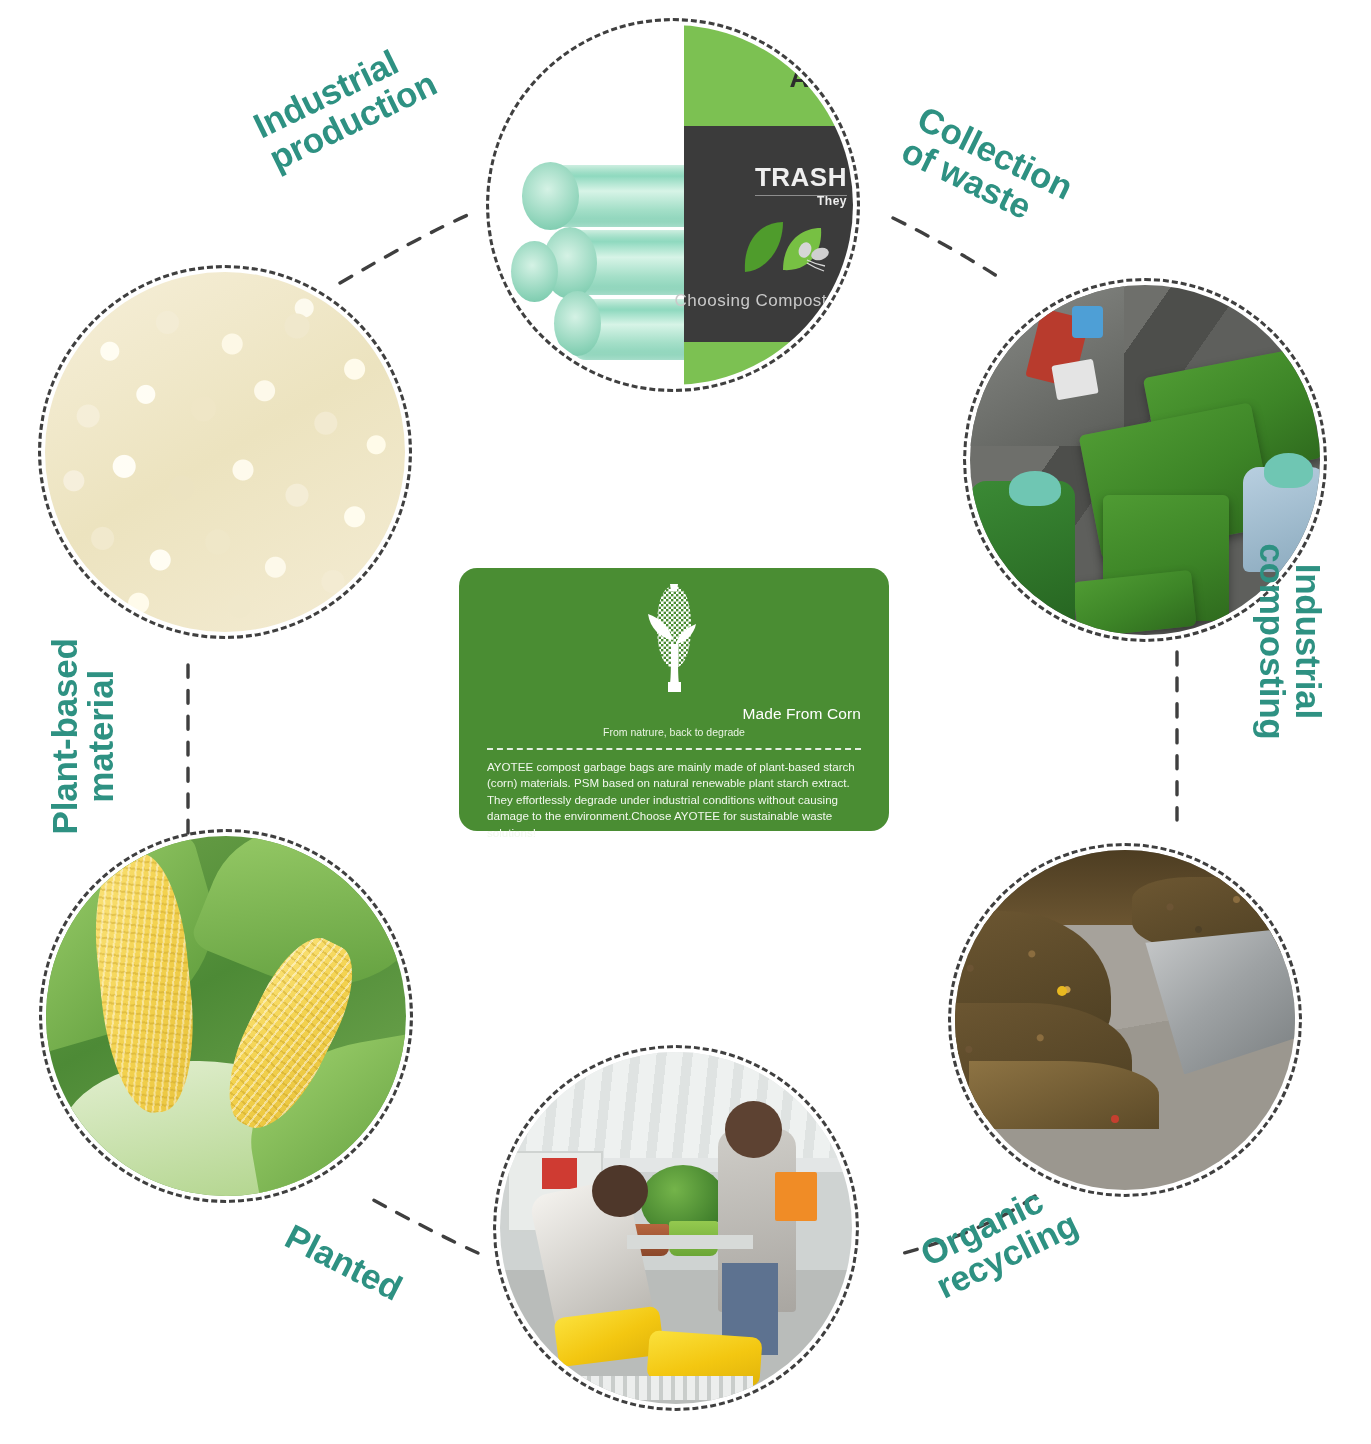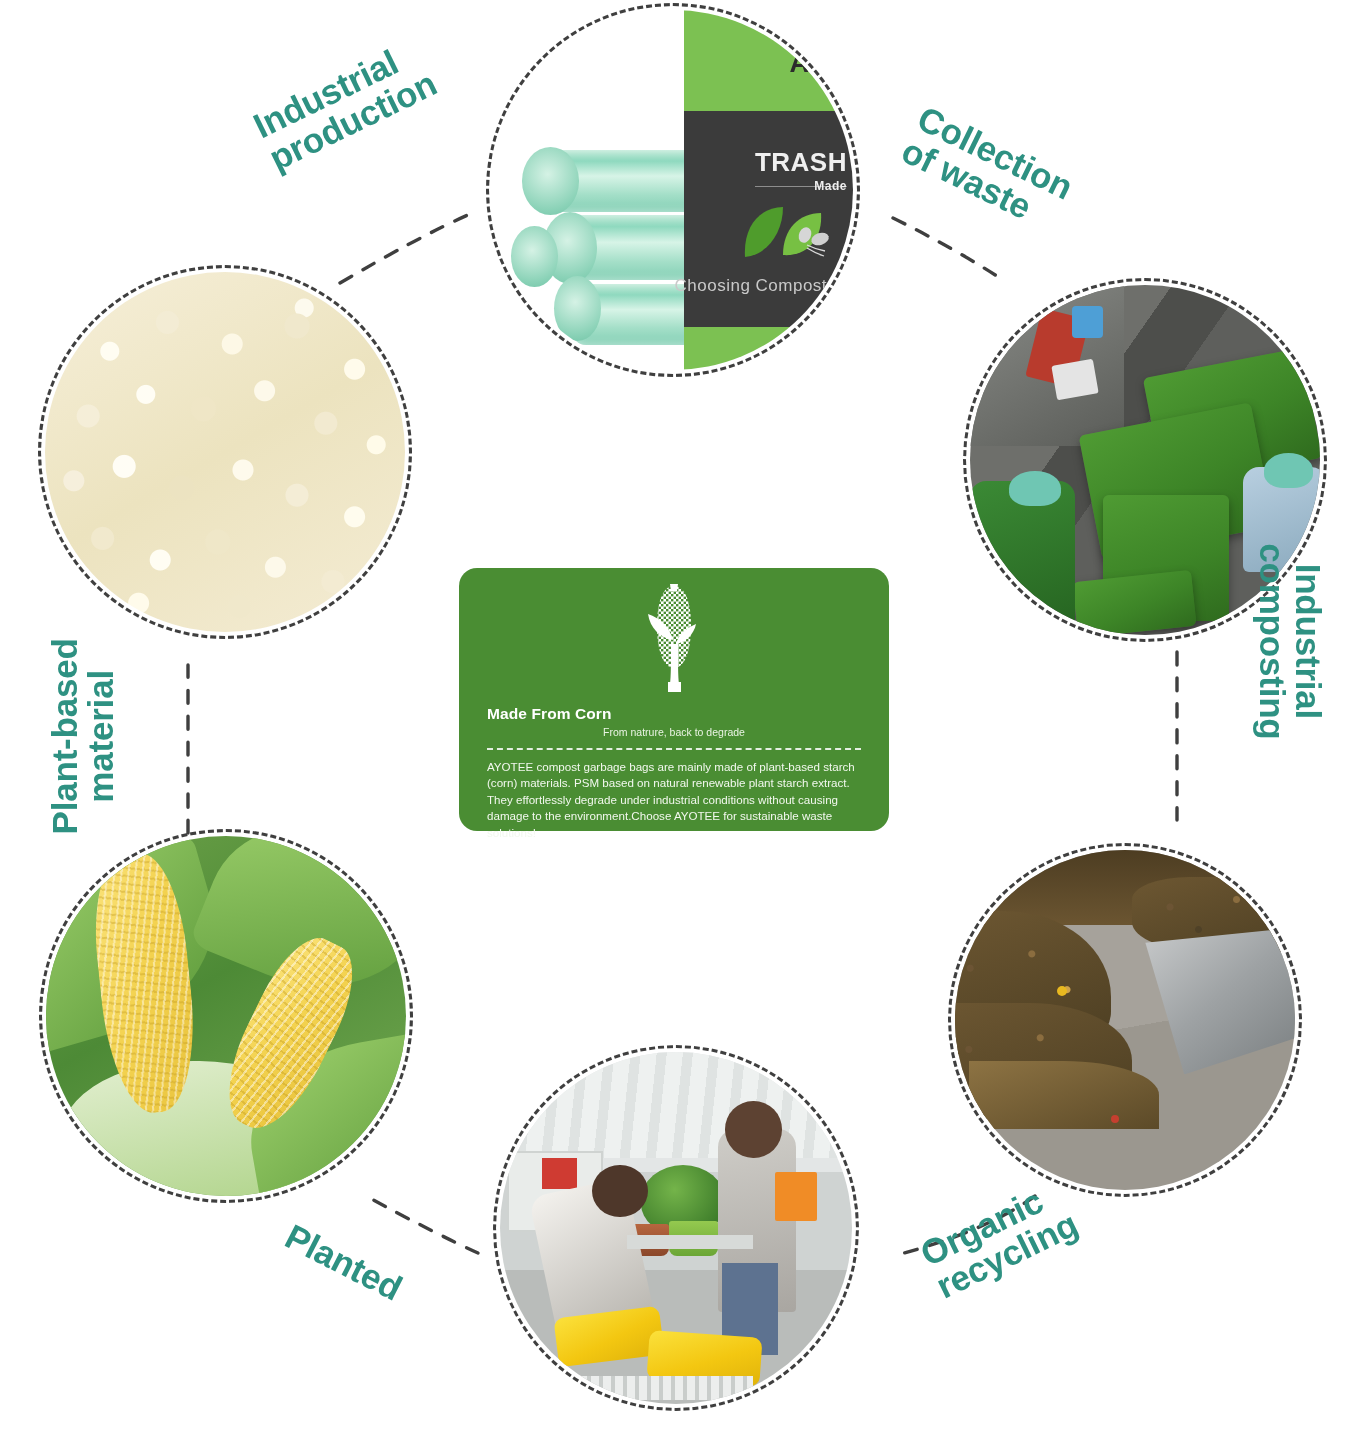--- a/index.html
+++ b/index.html
@@ -109,21 +109,21 @@
     top: 10.5%;
     font-size: 27px;
     font-weight: 700;
     color: #2c2c2c;
   }
   .bags .bt-trash {
     top: 38%;
     font-size: 26px;
     font-weight: 700;
     border-bottom: 1px solid #8d8d8d;
-    padding-bottom: 8px;
+    padding-bottom: 2px;
   }
   .bags .bt-fits {
     top: 47%;
     font-size: 12px;
     font-weight: 700;
   }
   .bags .bt-foot {
     top: 74%;
     font-size: 17px;
     color: #c9c9c9;
@@ -251,23 +251,23 @@
     z-index: 6;
     box-sizing: border-box;
     padding: 14px 28px 0 28px;
     color: #ffffff;
   }
   #info-card .corn-icon {
     display: block;
     margin: 2px auto 0 auto;
   }
   #info-card .card-title {
-    text-align: left;
+    text-align: right;
     font-size: 15.5px;
-    font-weight: 700;
+    font-weight: 400;
     letter-spacing: .1px;
     margin-top: 5px;
   }
   #info-card .card-sub {
     text-align: center;
     font-size: 10.5px;
     font-weight: 400;
     margin-top: 3px;
     color: #eaf4e3;
   }
@@ -307,36 +307,36 @@
       <div class="husk" style="left:4%;top:62%;width:74%;height:44%;transform:rotate(8deg);background:linear-gradient(160deg,#e8f2d8,#a7cf7e);"></div>
       <div class="husk" style="left:56%;top:58%;width:58%;height:42%;transform:rotate(-10deg);"></div>
       <div class="cob" style="left:15%;top:5%;width:25%;height:72%;transform:rotate(-6deg);"></div>
       <div class="cob" style="left:56%;top:27%;width:23%;height:56%;transform:rotate(26deg);"></div>
     </div>
   </div>
   <div class="label" style="left:-42px; top:700px; width:250px; font-size:35px; text-align:center;
               transform:rotate(-90deg); transform-origin:50% 50%;">Plant-based
 material</div>
 
-  <div class="node bags-node" style="left:493px; top:10px; width:360px; height:360px;">
+  <div class="node bags-node" style="left:493px; top:25px; width:360px; height:360px;">
     <div class="ring"></div>
     <div class="photo bags">
 
       <div class="roll" style="left:12%; top:39%; width:46%; height:17%;"></div>
       <div class="rollcap" style="left:8%; top:38%; width:16%; height:19%;"></div>
       <div class="roll" style="left:18%; top:57%; width:52%; height:18%;"></div>
       <div class="rollcap" style="left:14%; top:56%; width:15%; height:20%;"></div>
       <div class="roll" style="left:22%; top:76%; width:50%; height:17%;"></div>
       <div class="rollcap" style="left:5%; top:60%; width:13%; height:17%;"></div>
       <div class="rollcap" style="left:17%; top:74%; width:13%; height:18%;"></div>
 
       <div class="boxside">
         <div class="boxtxt bt-brand">AYO</div>
         <div class="boxtxt bt-trash">TRASH</div>
-        <div class="boxtxt bt-fits">Made</div>
+        <div class="boxtxt bt-fits">They</div>
         <svg class="leafmark" viewBox="0 0 96 62">
           <path d="M6 56 C4 24 22 6 44 6 C44 32 28 54 6 56 Z" fill="#4f9c2c"></path>
           <path d="M44 54 C44 28 60 12 82 12 C84 38 68 56 44 54 Z" fill="#77c043"></path>
           <ellipse cx="66" cy="34" rx="6" ry="8" fill="#d6d6d6" transform="rotate(24 66 34)"></ellipse>
           <ellipse cx="81" cy="38" rx="9" ry="6" fill="#cfcfcf" transform="rotate(-18 81 38)"></ellipse>
           <path d="M68 44 q8 4 18 6 M68 47 q8 5 17 8" stroke="#d9d9d9" stroke-width="1.3" fill="none"></path>
         </svg>
         <div class="boxtxt bt-foot">Choosing Compostab</div>
       </div>
     </div>

